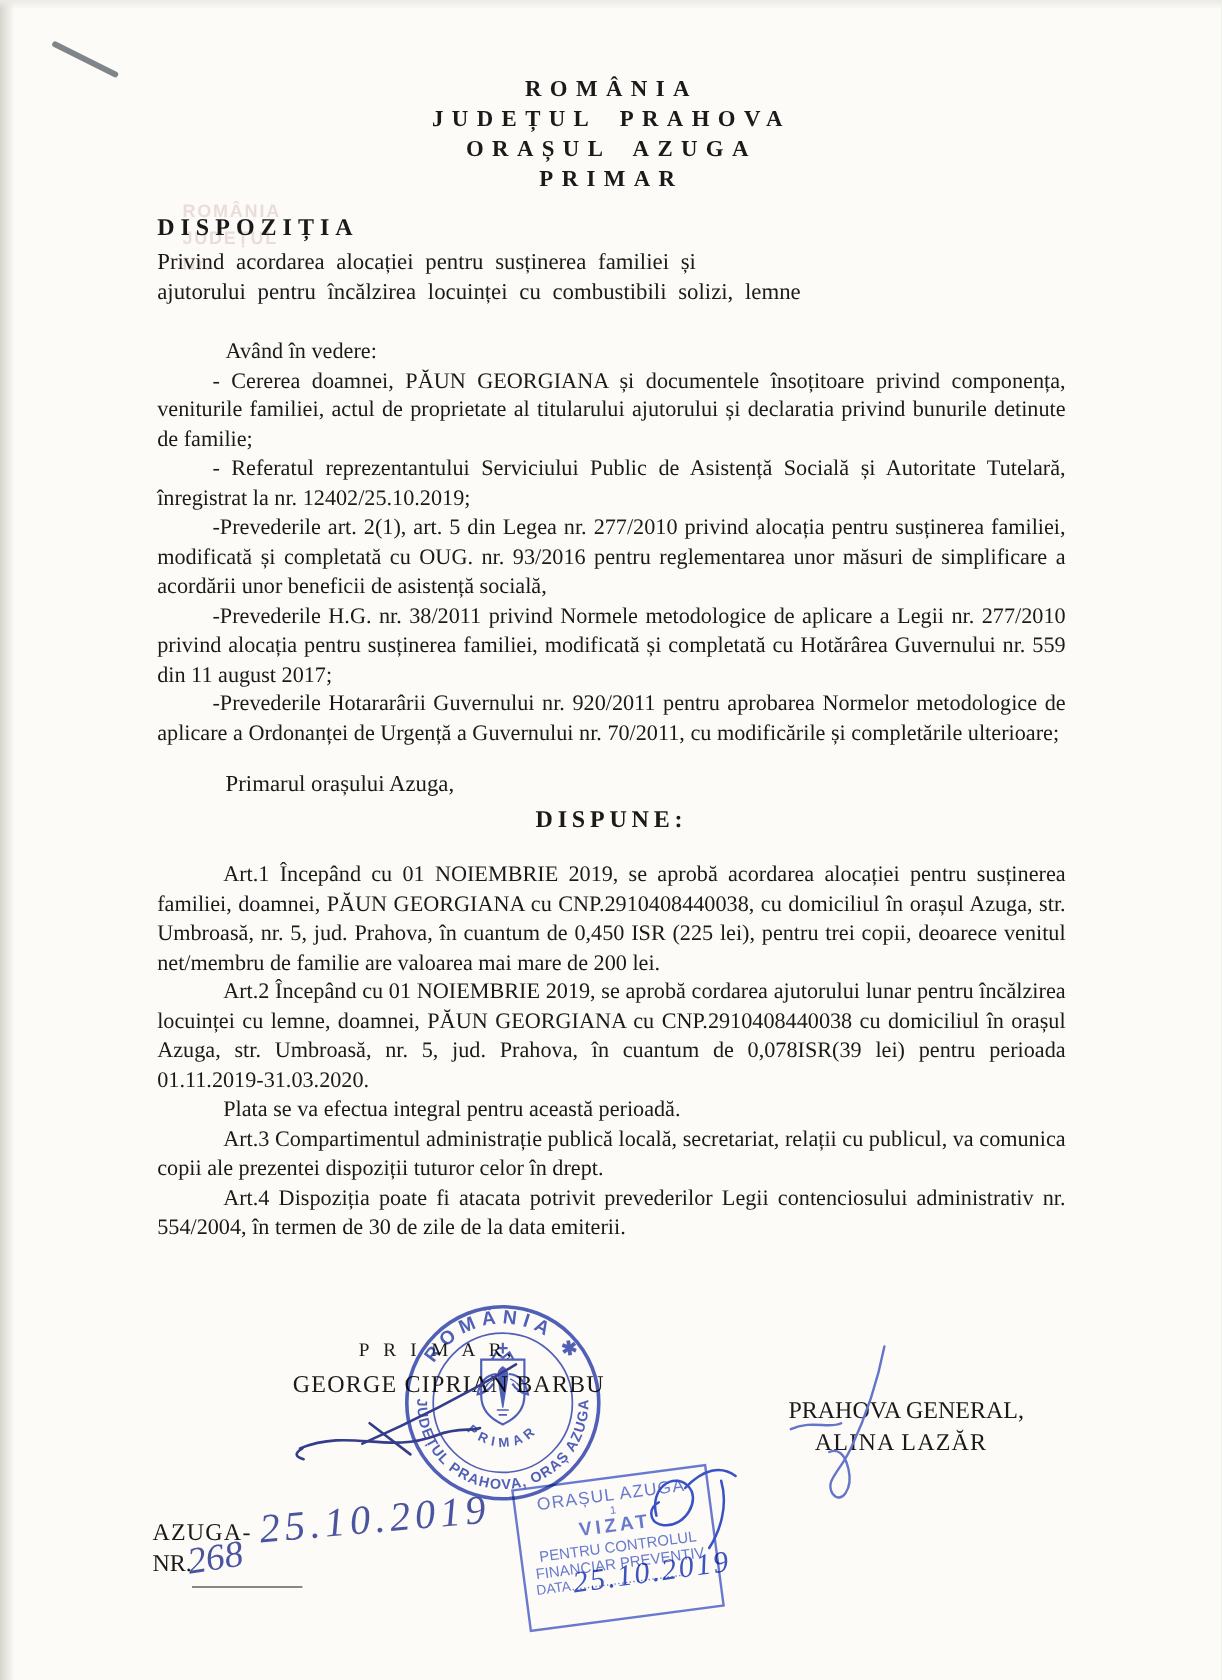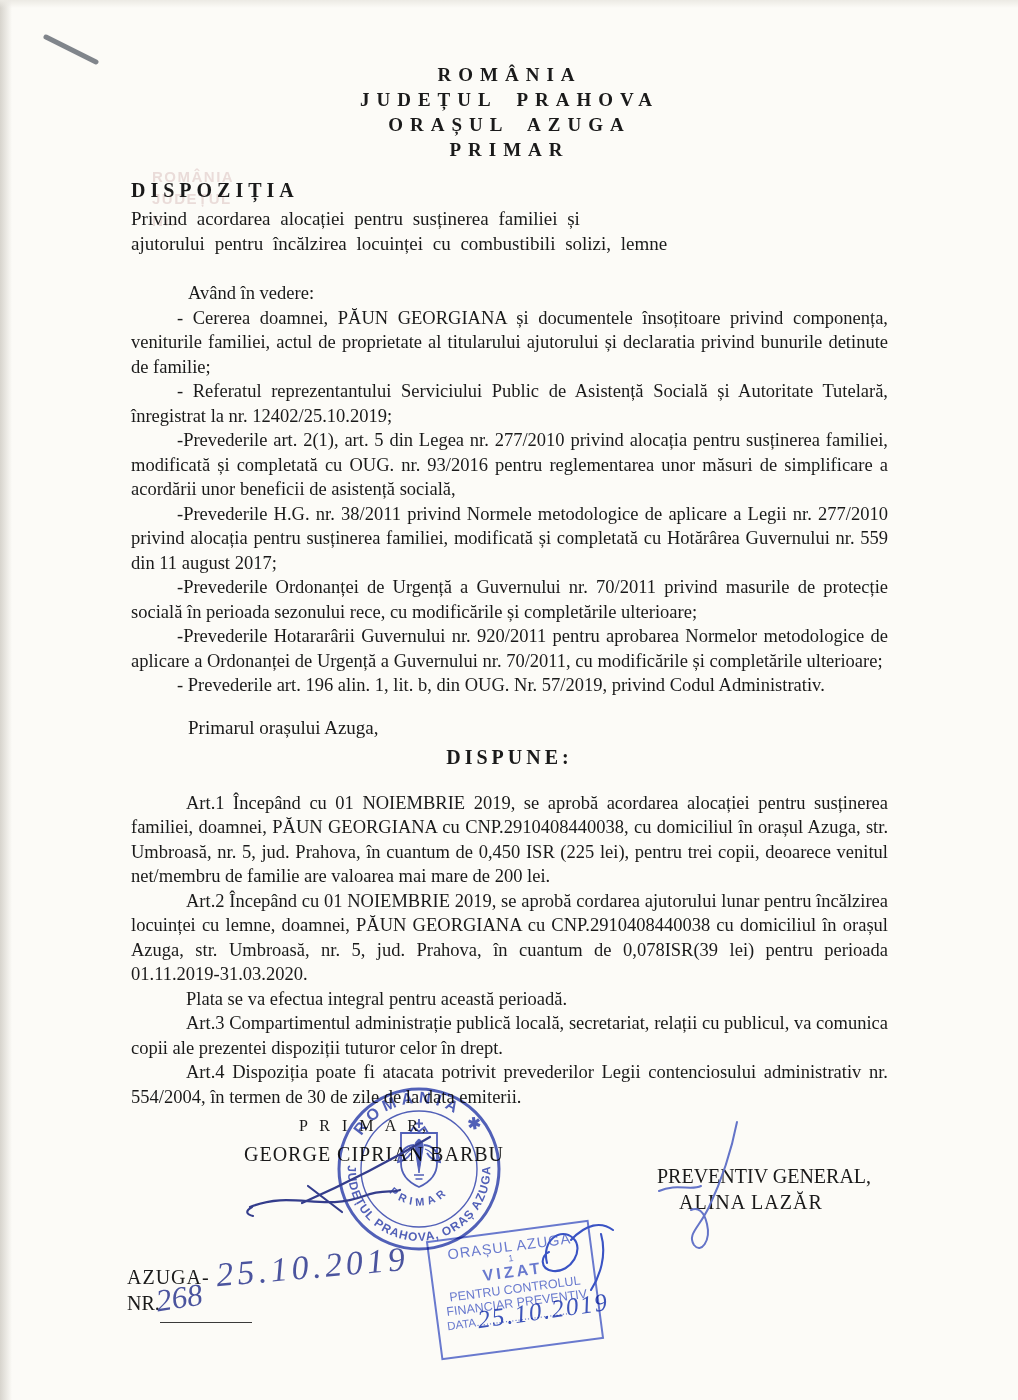--- a/index.html
+++ b/index.html
@@ -89,41 +89,39 @@
     <div class="title">DISPOZIȚIA</div>
     <div class="sub first">Privind  acordarea  alocației  pentru  susținerea  familiei și</div>
     <div class="sub">ajutorului pentru încălzirea locuinței cu  combustibili solizi, lemne</div>
 
     <div class="preamble">
       <p class="having">Având în vedere:</p>
       <p class="para">- Cererea doamnei,  PĂUN GEORGIANA și  documentele însoțitoare privind componența, veniturile familiei, actul de proprietate al titularului ajutorului și declaratia privind bunurile detinute de familie;</p>
       <p class="para">- Referatul reprezentantului Serviciului Public de Asistență Socială și Autoritate Tutelară, înregistrat la nr. 12402/25.10.2019;</p>
       <p class="para">-Prevederile art. 2(1), art. 5 din Legea  nr. 277/2010 privind alocația pentru susținerea familiei, modificată și completată  cu OUG. nr. 93/2016 pentru reglementarea unor măsuri de simplificare a acordării unor beneficii de asistență socială,</p>
       <p class="para">-Prevederile  H.G. nr. 38/2011 privind Normele metodologice de aplicare a Legii nr. 277/2010 privind alocația pentru susținerea familiei, modificată și completată cu Hotărârea Guvernului nr. 559 din 11 august 2017;</p>
-      <p class="para">-Prevederile Ordonanței de Urgență  a Guvernului nr. 70/2011 privind masurile de protecție socială în perioada sezonului rece, cu modificările și completările ulterioare;</p>
       <p class="para">-Prevederile Hotararârii Guvernului nr. 920/2011 pentru aprobarea  Normelor metodologice de aplicare a  Ordonanței de Urgență a Guvernului  nr. 70/2011, cu modificările și completările ulterioare;</p>
-      <p class="para">- Prevederile art. 196 alin. 1, lit. b, din  OUG. Nr. 57/2019, privind Codul Administrativ.</p>
     </div>
 
     <p class="issuer">Primarul orașului Azuga,</p>
     <p class="dispune">DISPUNE:</p>
 
     <div class="articles">
       <p class="para art">Art.1 Începând cu  01 NOIEMBRIE 2019, se aprobă  acordarea  alocației  pentru susținerea familiei, doamnei, PĂUN GEORGIANA cu CNP.2910408440038, cu domiciliul în orașul Azuga, str.  Umbroasă, nr. 5, jud. Prahova,  în cuantum de 0,450 ISR (225 lei), pentru trei copii, deoarece venitul net/membru de familie are valoarea mai mare de 200 lei.</p>
       <p class="para art">Art.2 Începând cu 01 NOIEMBRIE 2019, se aprobă cordarea ajutorului lunar pentru încălzirea locuinței cu lemne, doamnei, PĂUN GEORGIANA cu CNP.2910408440038 cu domiciliul în orașul Azuga, str.  Umbroasă, nr. 5, jud. Prahova,  în cuantum de 0,078ISR(39 lei)  pentru perioada 01.11.2019-31.03.2020.</p>
       <p class="para art">Plata se va efectua integral pentru această perioadă.</p>
       <p class="para art">Art.3 Compartimentul administrație publică locală, secretariat,  relații cu publicul, va comunica copii ale prezentei dispoziții tuturor celor în drept.</p>
       <p class="para art">Art.4 Dispoziția  poate fi atacata potrivit prevederilor Legii contenciosului administrativ nr. 554/2004, în termen de 30 de zile de la data emiterii.</p>
     </div>
   </div>
 
   <div class="sig-primar-role">P R I M A R,</div>
   <div class="sig-primar-name">GEORGE CIPRIAN BARBU</div>
   <div class="sig-secretar">
-    <div>PREVENTIV GENERAL,</div>
+    <div>PRAHOVA GENERAL,</div>
     <div class="l2">ALINA   LAZĂR</div>
   </div>
 
   <svg class="stamp-round" viewBox="0 0 172 172">
     <defs>
       <path id="arcTop" d="M 20 86 A 66 66 0 1 1 152 86"></path>
       <path id="arcBottom" d="M 15 80 A 71.3 71.3 0 1 0 157 80"></path>
       <path id="arcInner" d="M 50 100 A 40 40 0 0 0 122 100"></path>
     </defs>
     <circle cx="86" cy="86" r="80" fill="none" stroke="#4353b8" stroke-width="3"></circle>

